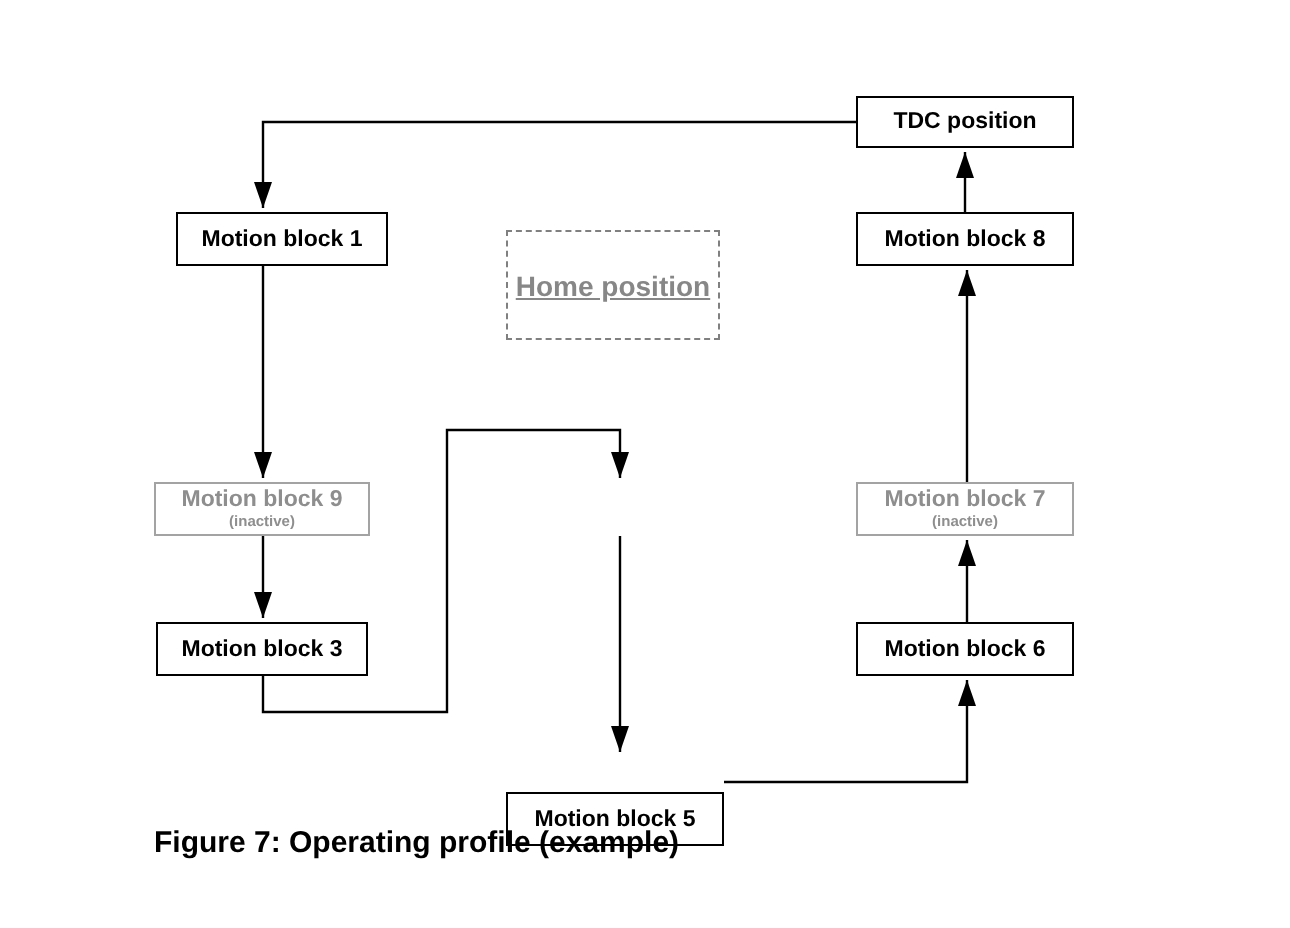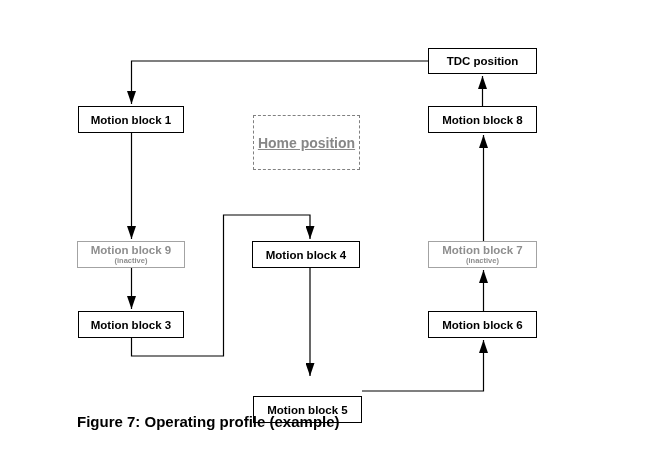--- a/index.html
+++ b/index.html
@@ -67,40 +67,37 @@
     <path class="edge" d="M362,391 L483.5,391 L483.5,340" marker-end="url(#arrow)"></path>
     <path class="edge" d="M483.5,311 L483.5,270" marker-end="url(#arrow)"></path>
     <path class="edge" d="M483.5,241 L483.5,135" marker-end="url(#arrow)"></path>
     <path class="edge" d="M482.5,106 L482.5,76" marker-end="url(#arrow)"></path>
   </svg>
 
   <div class="box" style="left:428px;top:48px;width:109px;height:26px;">
     <span>TDC position</span>
   </div>
 
-  <div class="box" style="left:78px;top:106px;width:106px;height:27px;">
+  <div class="box" style="left:88px;top:106px;width:106px;height:27px;">
     <span>Motion block 1</span>
   </div>
 
   <div class="box" style="left:428px;top:106px;width:109px;height:27px;">
     <span>Motion block 8</span>
   </div>
 
   <div class="box home" style="left:253px;top:115px;width:107px;height:55px;">
     <span>Home position</span>
   </div>
 
   <div class="box inactive" style="left:77px;top:241px;width:108px;height:27px;">
     <span>Motion block 9</span>
     <span class="sublabel">(inactive)</span>
   </div>
 
-  <div class="box" style="left:252px;top:241px;width:108px;height:27px;">
-    <span>Motion block 4</span>
-  </div>
 
   <div class="box inactive" style="left:428px;top:241px;width:109px;height:27px;">
     <span>Motion block 7</span>
     <span class="sublabel">(inactive)</span>
   </div>
 
   <div class="box" style="left:78px;top:311px;width:106px;height:27px;">
     <span>Motion block 3</span>
   </div>
 

